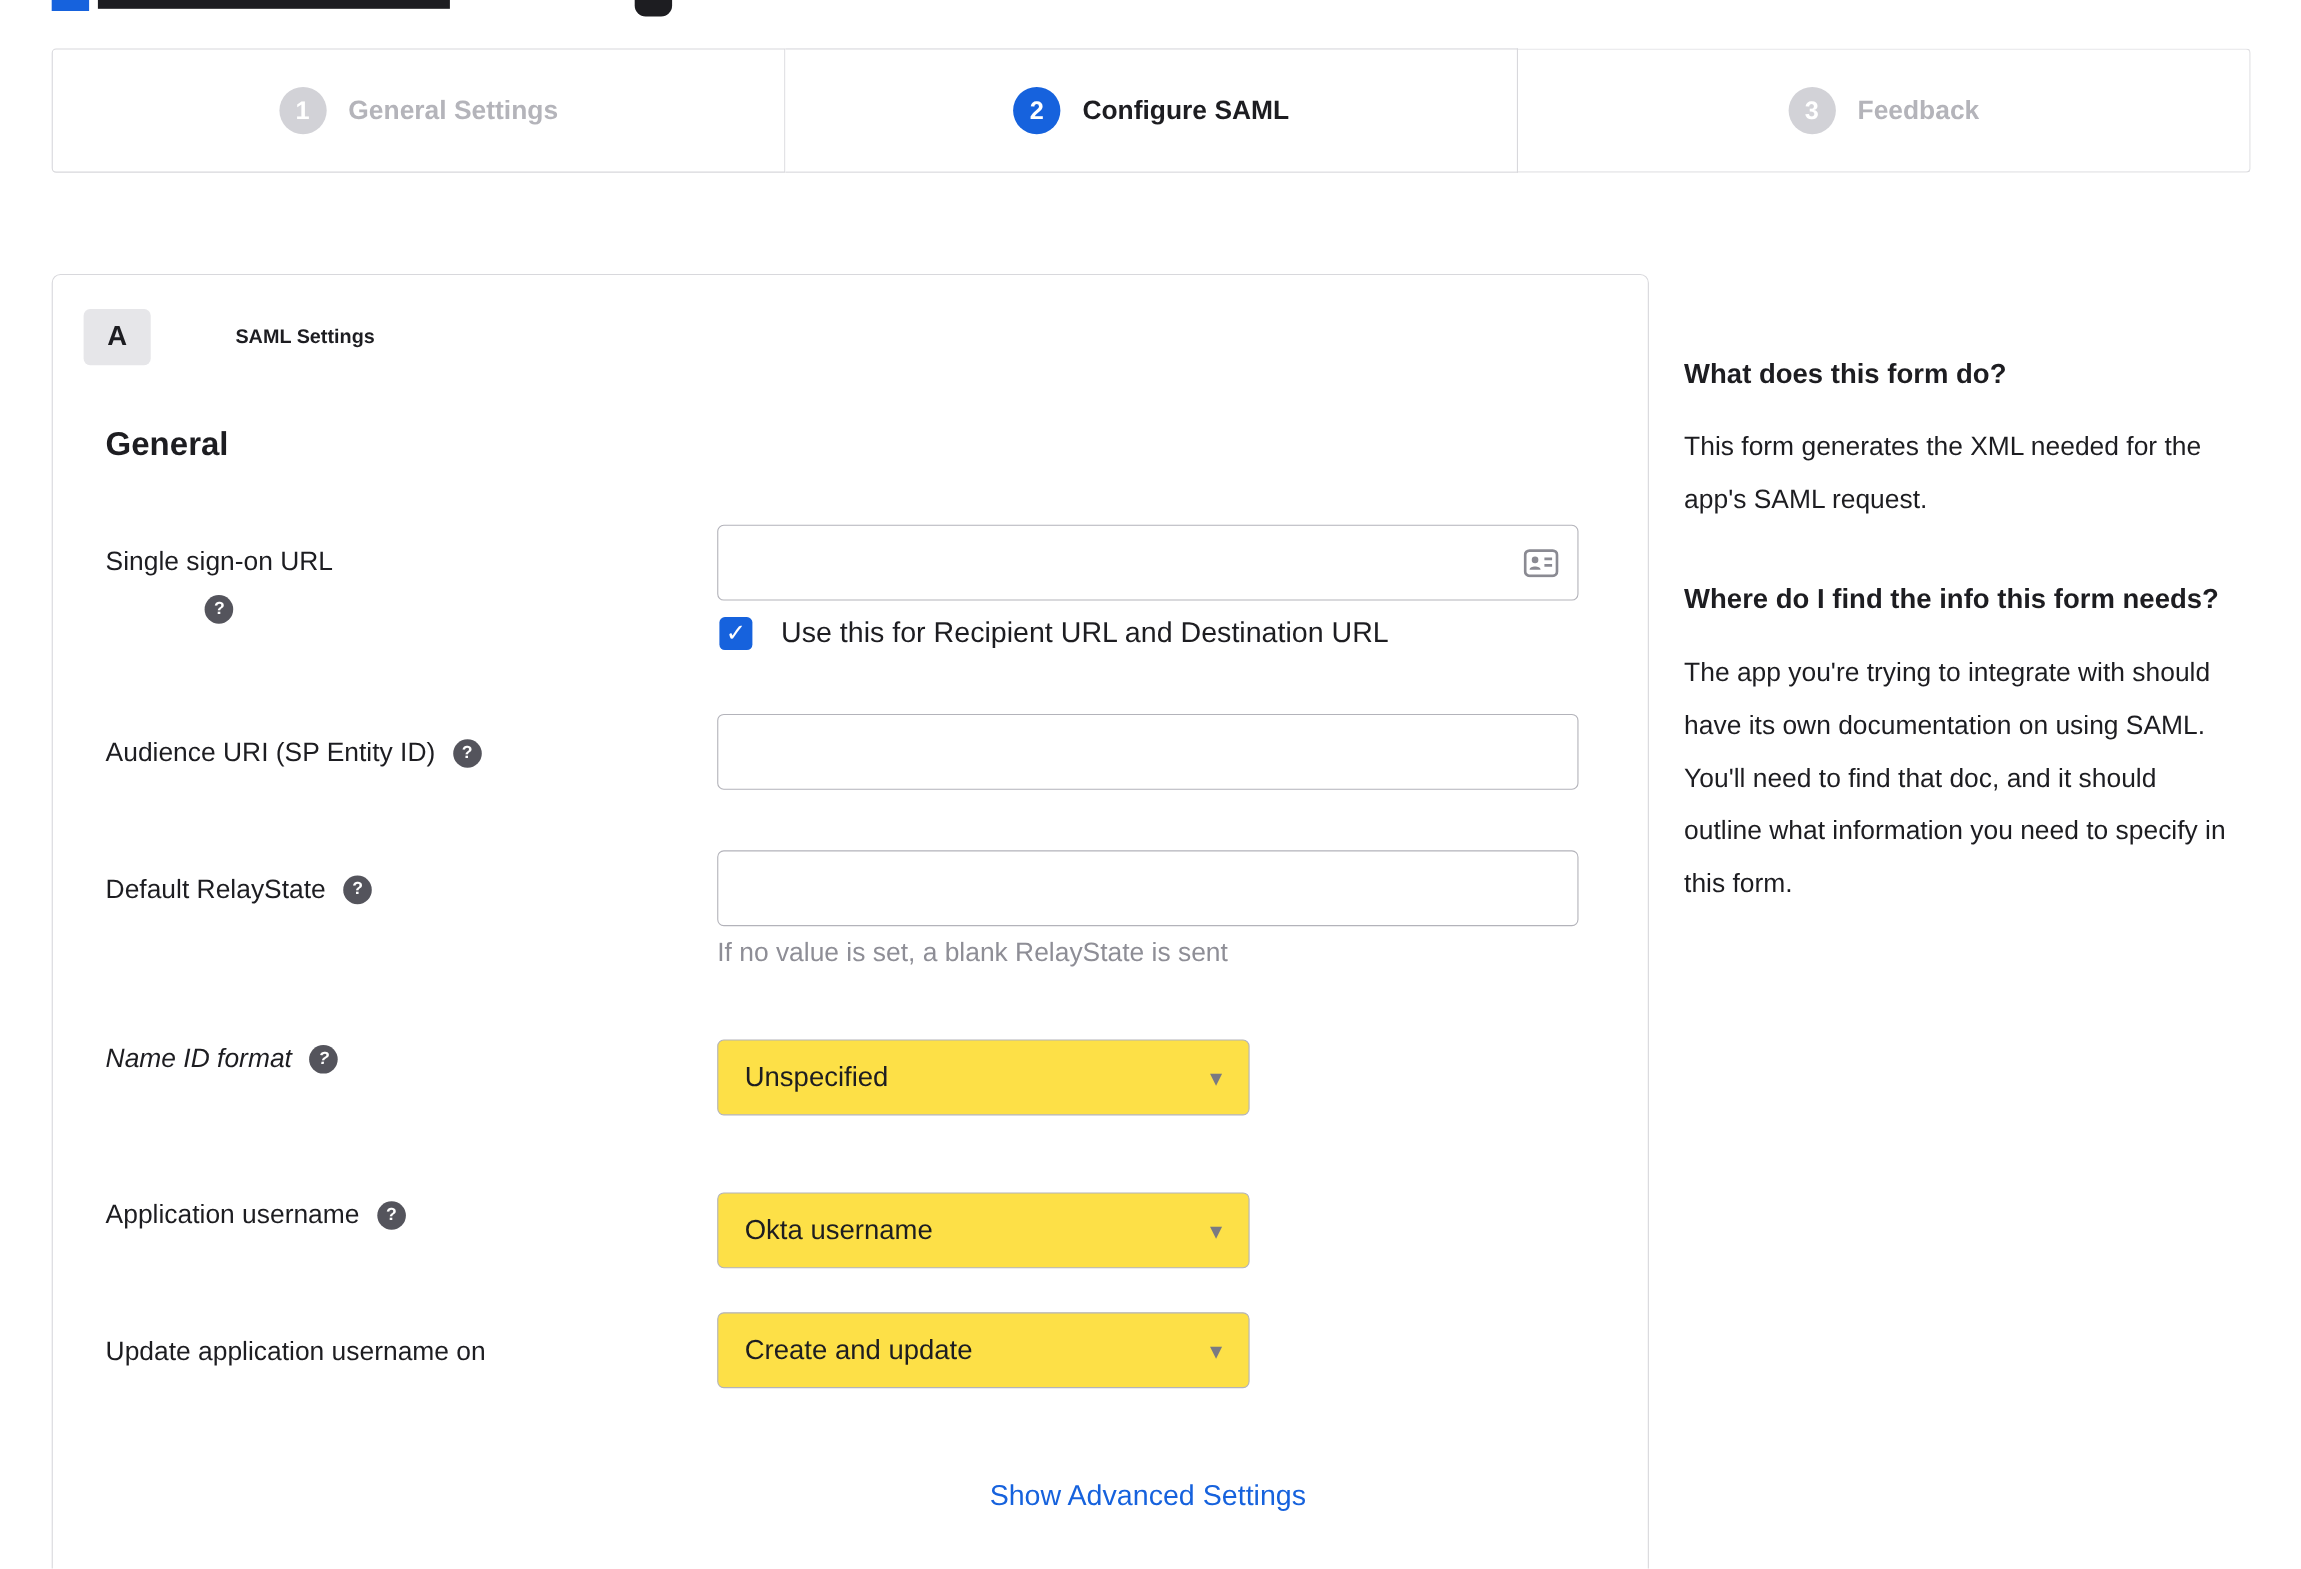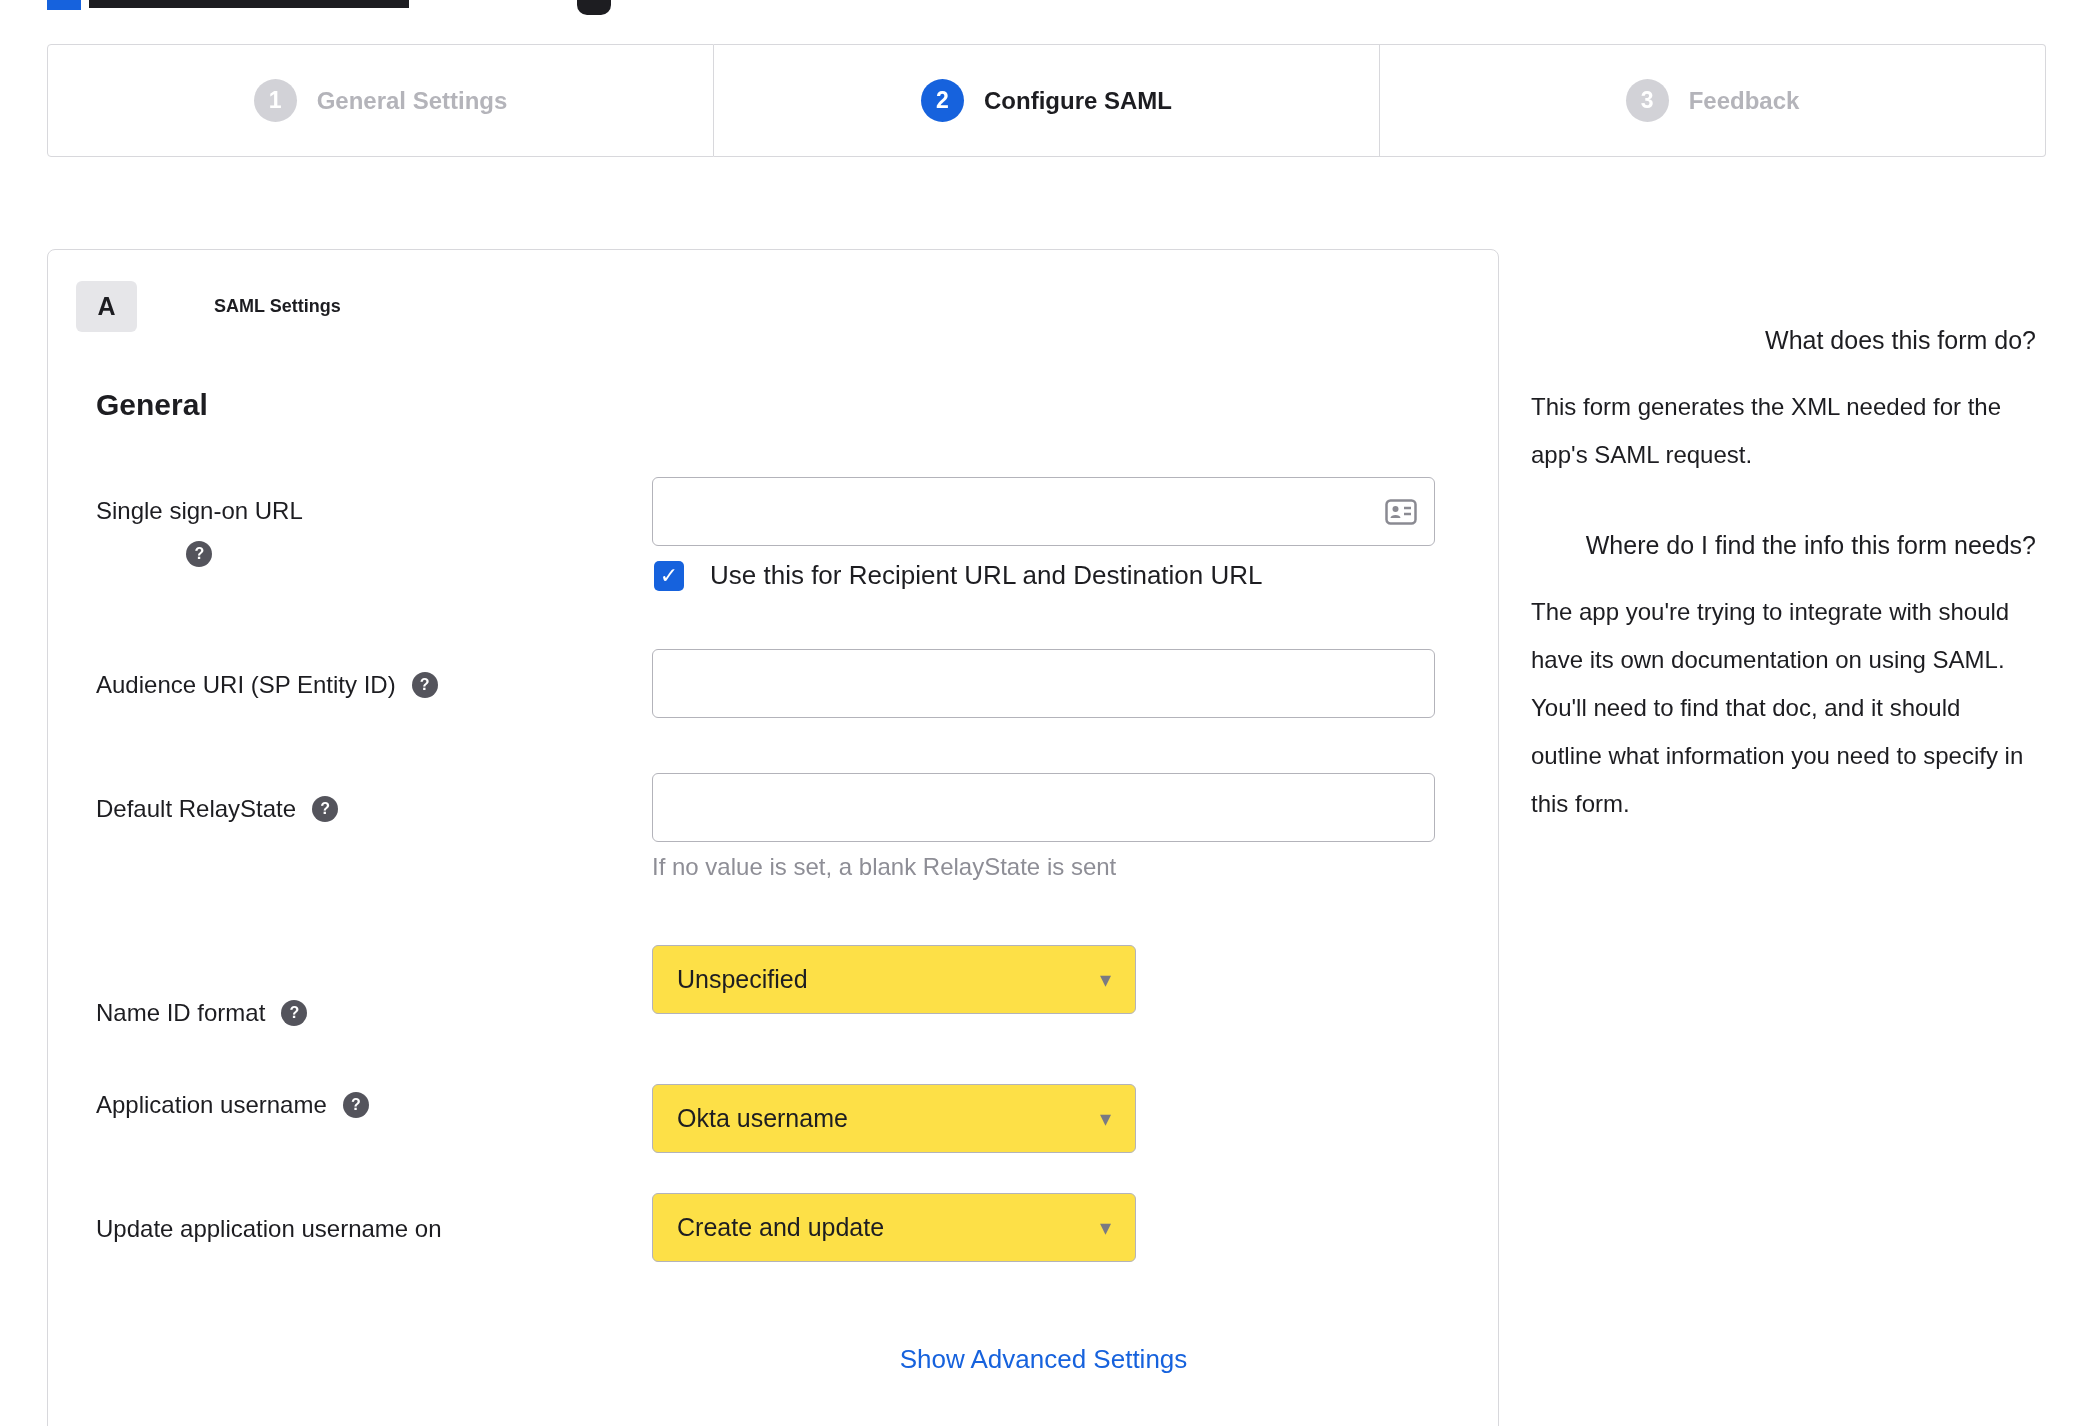--- a/index.html
+++ b/index.html
@@ -94,21 +94,21 @@
   .caret { color:#7a7a82; font-size:22px; }
 
   .advanced-link {
     position:absolute; left:604px; top:1094px; width:783px;
     text-align:center; font-size:26px; color:#1662dd;
     cursor:pointer; text-decoration:none;
   }
 
   
   .help-sidebar { position:absolute; left:1531px; top:318px; width:505px; }
-  .help-title { font-size:25px; font-weight:normal; color:#1d1d21; line-height:45px; margin:0 0 20px 0;text-align:right; }
+  .help-title { font-size:25px; font-weight:bold; color:#1d1d21; line-height:45px; margin:0 0 20px 0; }
   .help-body  { font-size:24px; color:#1d1d21; line-height:48px; margin:0 0 44px 0; }
 </style>
 </head>
 <body>
 
 <div class="frag-blue"></div>
 <div class="frag-dark"></div>
 <div class="frag-blob"></div>
 
 <div class="stepper">
@@ -168,21 +168,21 @@
 
   <div class="field-label" style="top:543px;">
     <span>Default RelayState</span>
     <span class="help-icon">?</span>
   </div>
   <div class="input-wrap" style="top:523px;">
     <input class="text-input" type="text" value="" style="">
   </div>
   <div class="hint" style="top:603px;">If no value is set, a blank RelayState is sent</div>
 
-  <div class="field-label" style="top:747px;">
+  <div class="field-label" style="top:697px;font-style:italic;">
     <span>Name ID format</span>
     <span class="help-icon">?</span>
   </div>
   <div class="select" style="top:695px;">
     <span>Unspecified</span>
     <span class="caret">▾</span>
   </div>
 
   <div class="field-label" style="top:839px;">
     <span>Application username</span>

